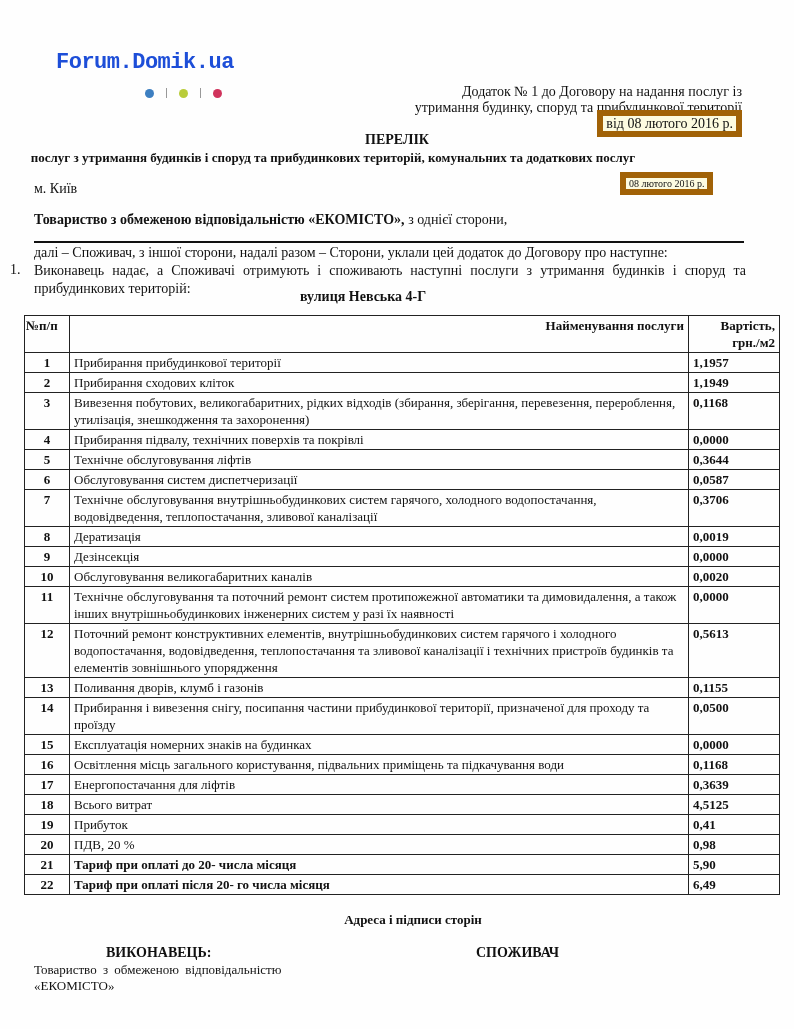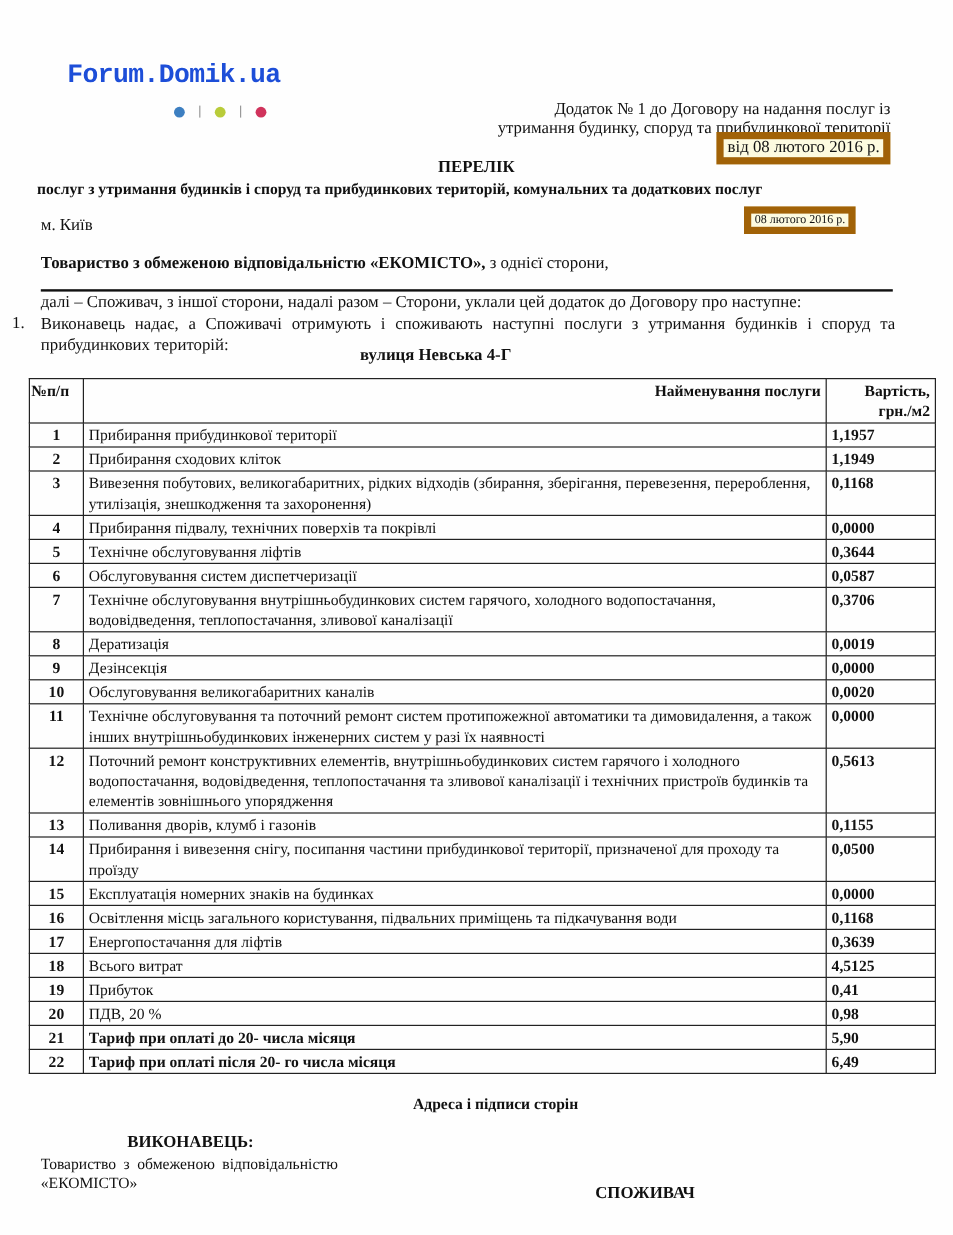--- a/index.html
+++ b/index.html
@@ -26,21 +26,21 @@
   table.svc { position:absolute; left:24px; top:315px; width:756px; border-collapse:collapse; font-size:13px; }
   table.svc td, table.svc th { border:1px solid #222; padding:1px 4px; vertical-align:top; line-height:17px; }
   table.svc th { font-weight:bold; text-align:right; }
   table.svc td.num { text-align:center; font-weight:bold; width:36px; }
   table.svc td.val { text-align:left; width:82px;font-weight:bold; }
   table.svc th.num { width:36px; text-align:left; padding-left:1px; }
   table.svc th.val { width:82px; }
   tr.bold td.name { font-weight:bold; }
   .sig-head { left:0; width:794px; top:912px; text-align:center; font-weight:bold; font-size:13px;margin-left:16px; }
   .exec { left:106px; top:945px; font-weight:bold; font-size:14px; }
-  .cons { left:496px; top:945px; font-weight:bold; font-size:14px;margin-top:42px; }
+  .cons { left:476px; top:945px; font-weight:bold; font-size:14px; }
   .exec-name { left:34px; top:962px; font-weight:normal; font-size:13px; line-height:16px; word-spacing:3px; }
 </style>
 </head>
 <body>
 
 <div class="abs logo">Forum.Domik.ua</div>
 <div class="abs dots">
   <span class="dot" style="background:#3d7fc1"></span>
   <span class="sep"></span>
   <span class="dot" style="background:#b9cc3a"></span>

